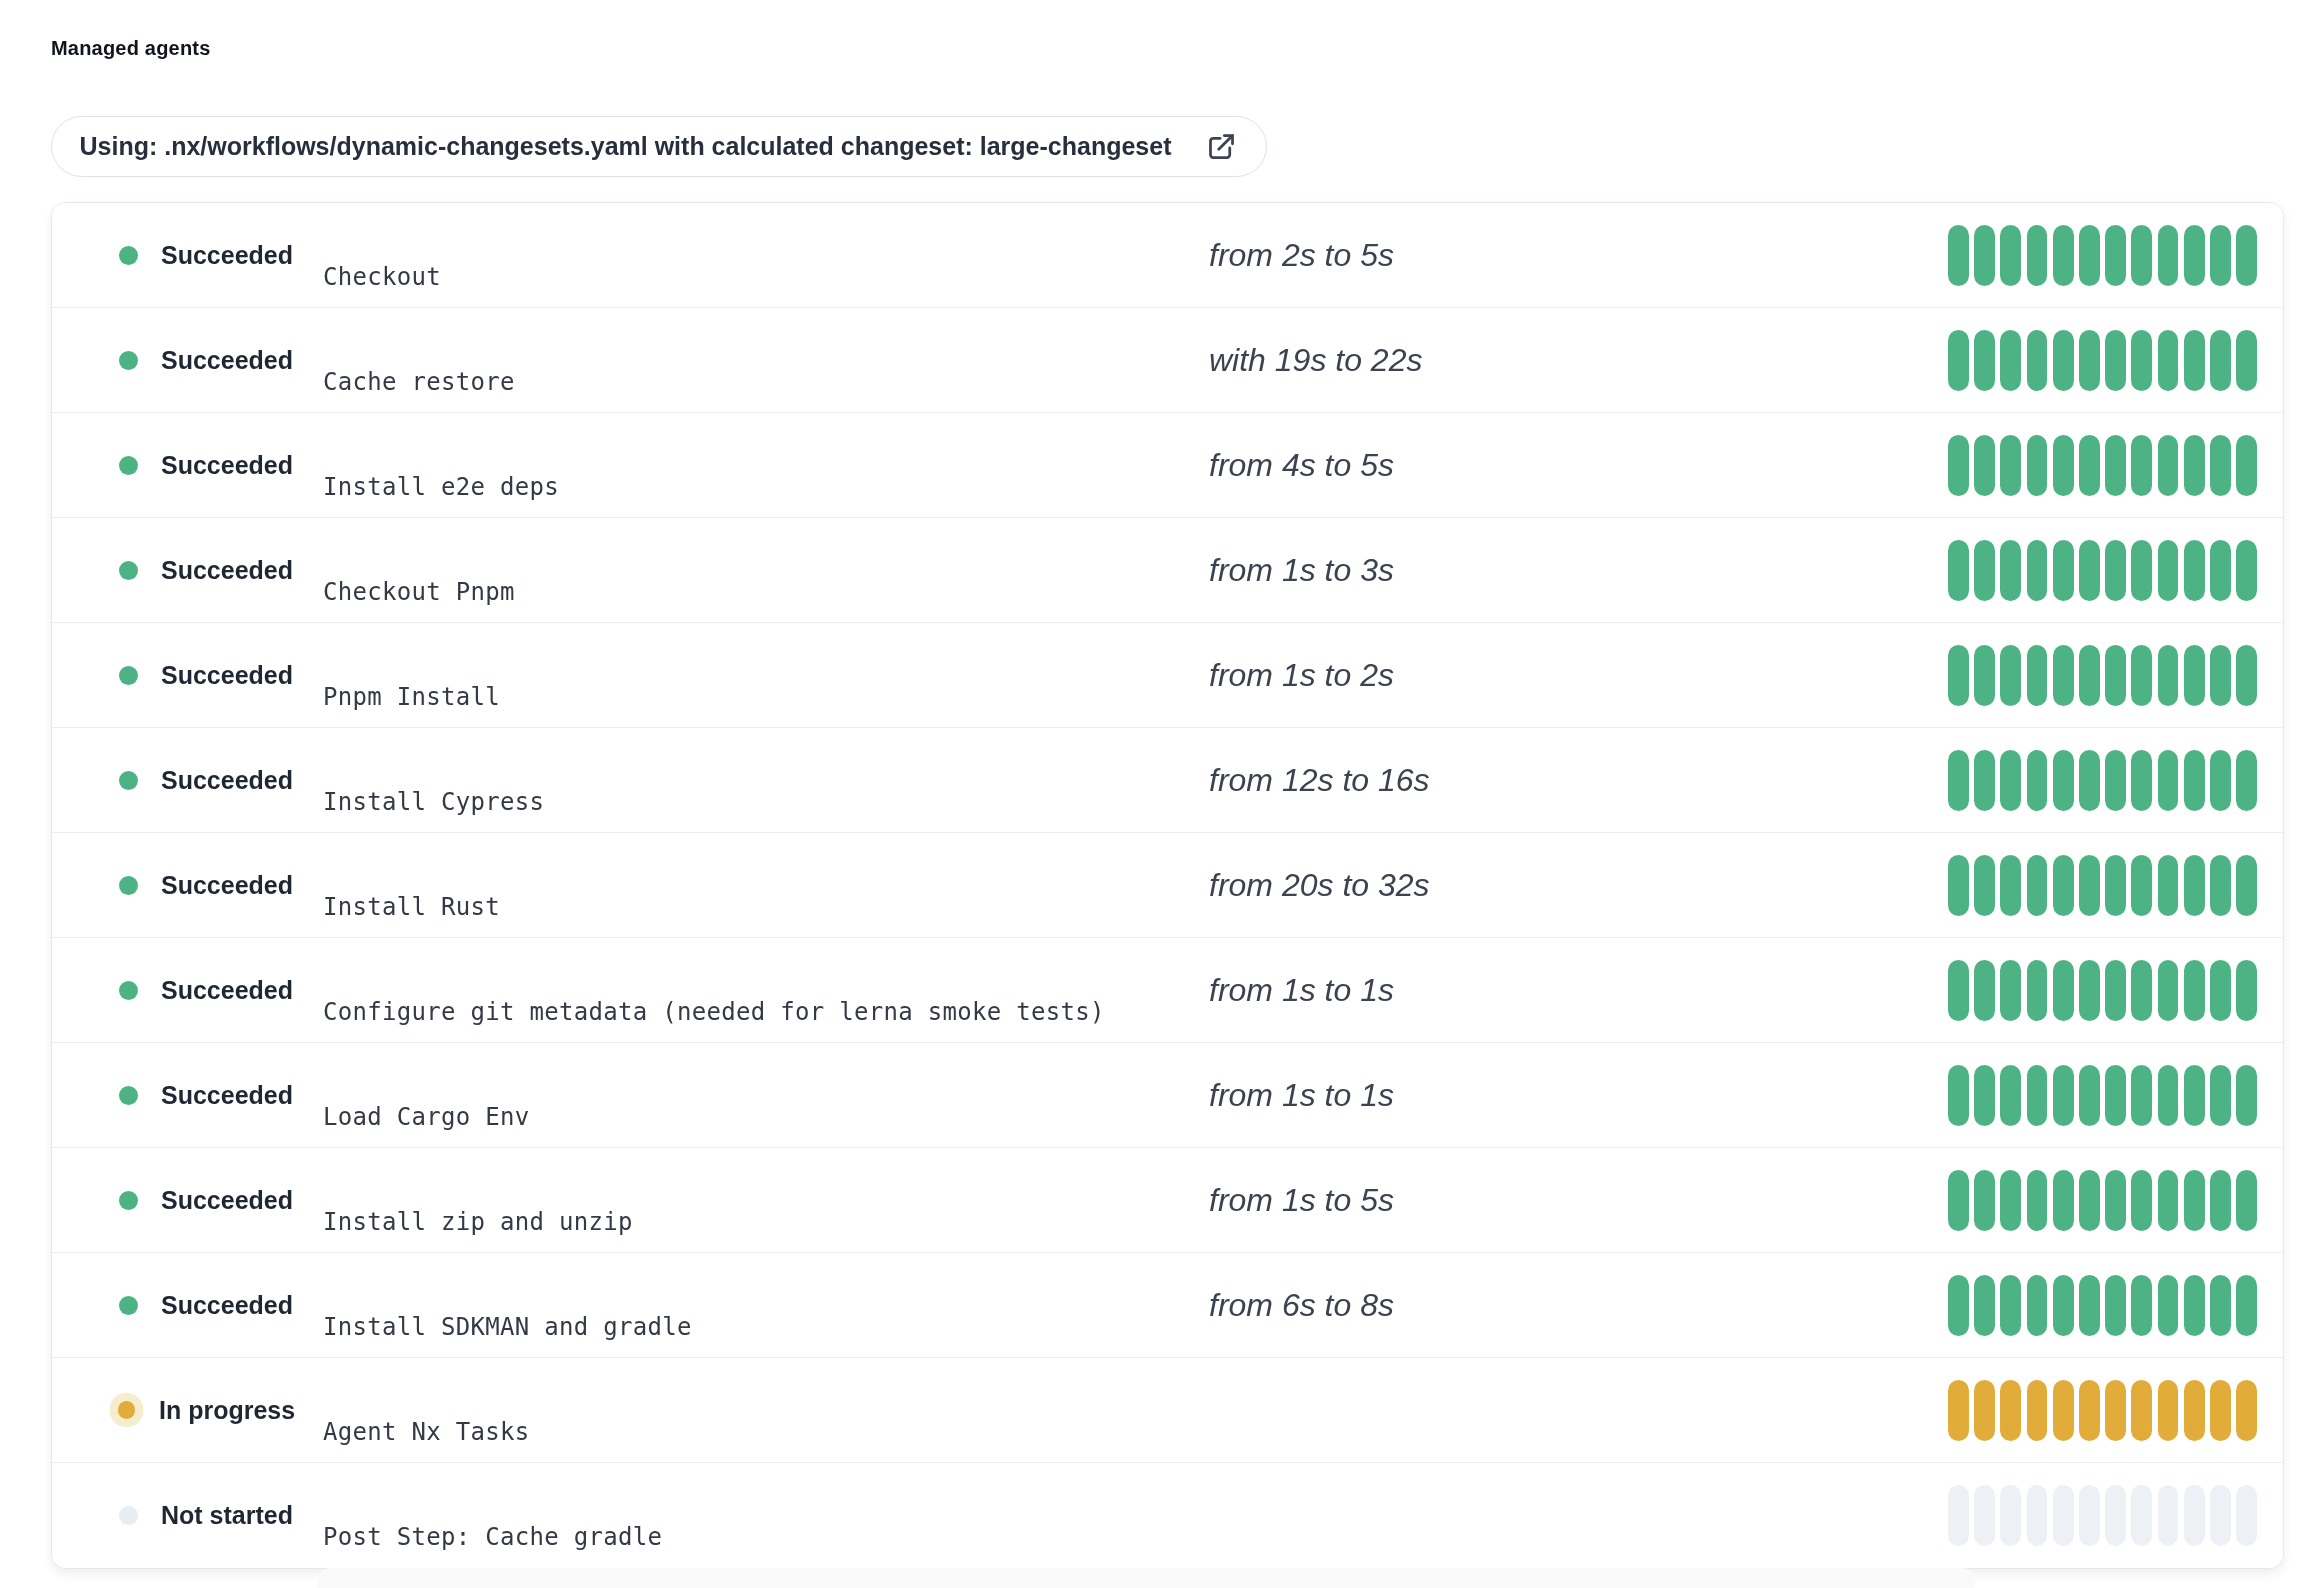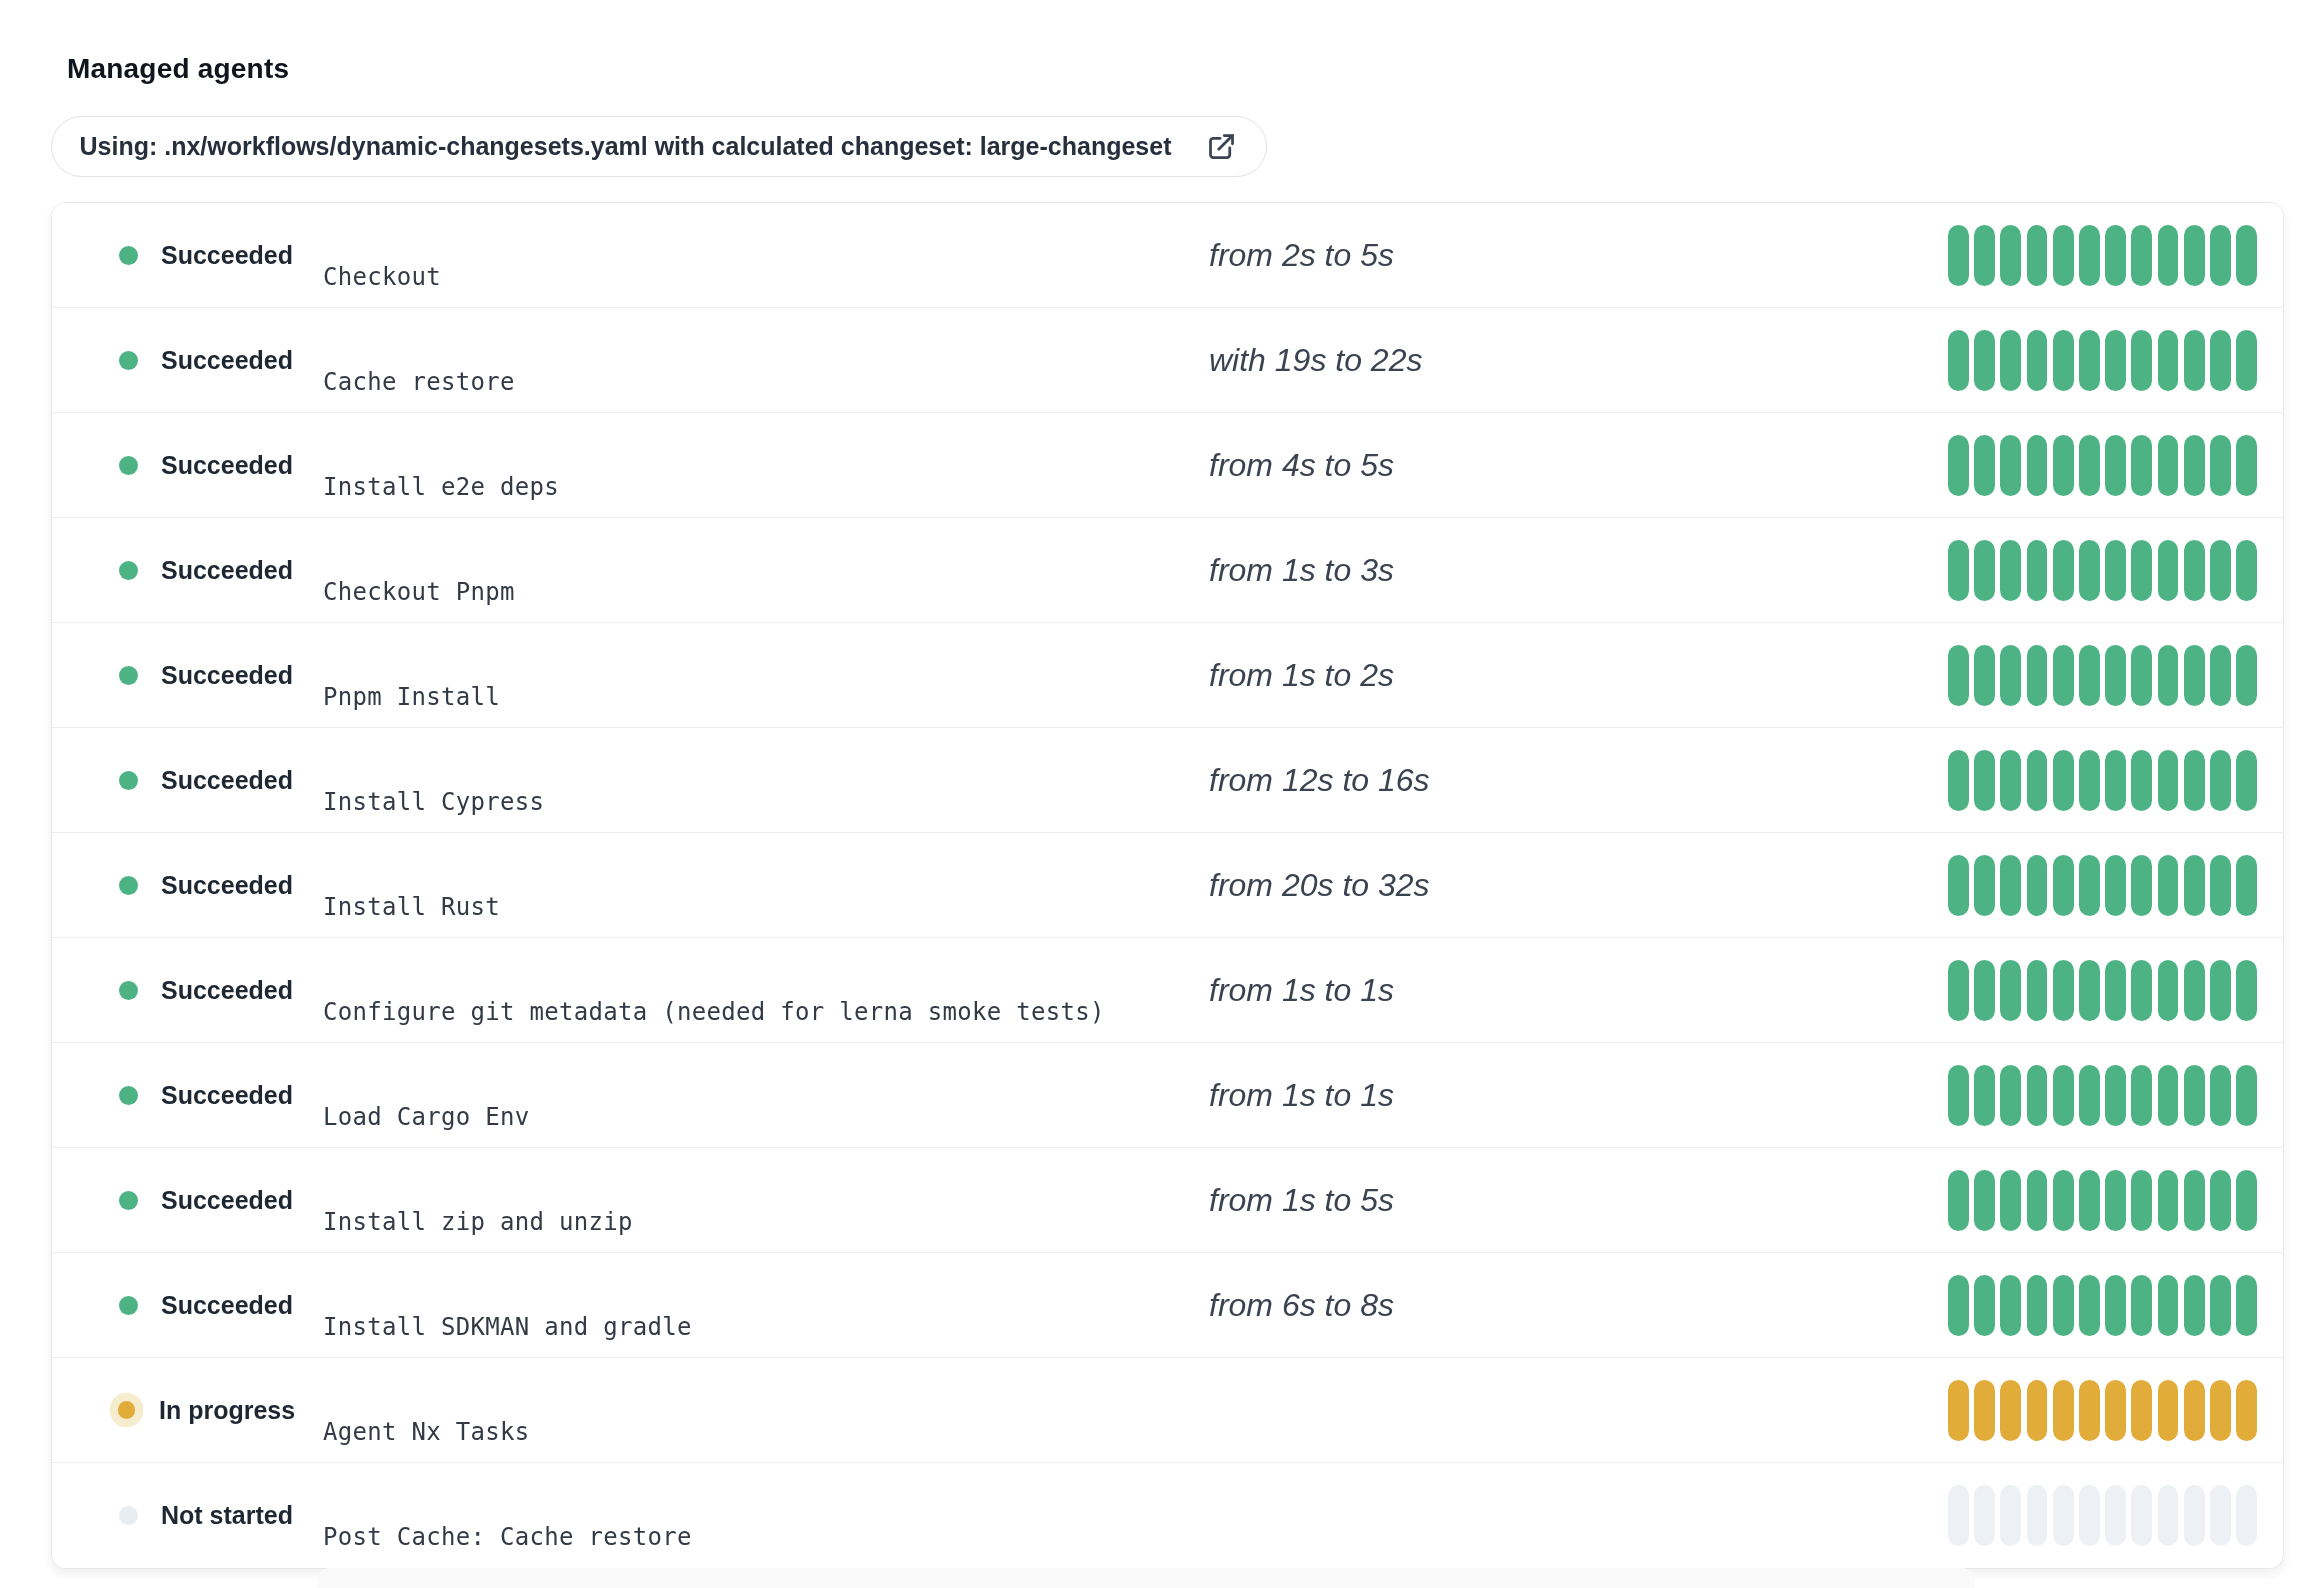--- a/index.html
+++ b/index.html
@@ -7,22 +7,22 @@
   body {
     width: 2320px; height: 1589px;
     background: #ffffff;
     font-family: "Liberation Sans", sans-serif;
     overflow: hidden;
     position: relative;
   }
 
   .page-title {
     position: absolute; left: 51px; top: 37px;
-    margin: 16px;
-    font-size: 28px; font-weight: 700;
+    margin: 0;
+    font-size: 20px; font-weight: 700;
     color: #10141c;
     letter-spacing: 0.2px;
   }
 
   .pill {
     position: absolute; left: 51px; top: 116px;
     height: 61px;
     display: inline-flex; align-items: center; gap: 34px;
     padding: 0 27.5px;
     border: 1.8px solid #dfe2e7;
@@ -387,21 +387,21 @@
         <span class="seg"></span>
         <span class="seg"></span>
         <span class="seg"></span>
       </div>
   </div>
     <div class="row is-not-started">
     <div class="status-cell">
       <span class="dot"></span>
       <span class="status-label">Not started</span>
     </div>
-    <div class="name">Post Cache: Cache restore</div>
+    <div class="name">Post Step: Cache gradle</div>
     <div class="duration"></div>
     <div class="bars">
         <span class="seg"></span>
         <span class="seg"></span>
         <span class="seg"></span>
         <span class="seg"></span>
         <span class="seg"></span>
         <span class="seg"></span>
         <span class="seg"></span>
         <span class="seg"></span>

